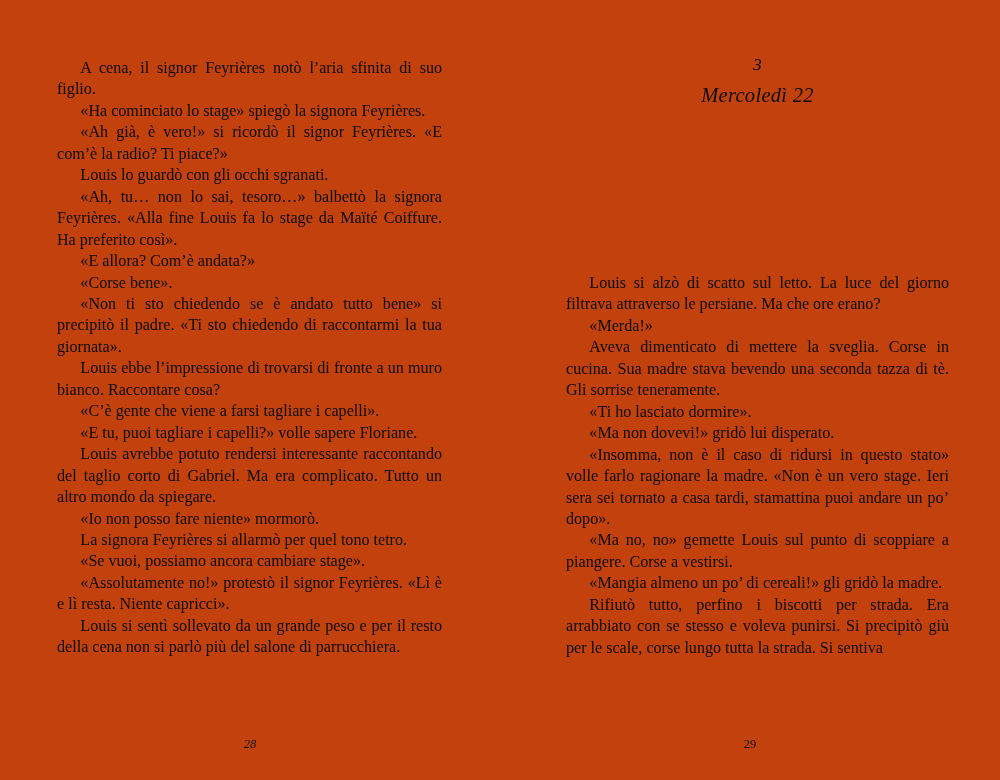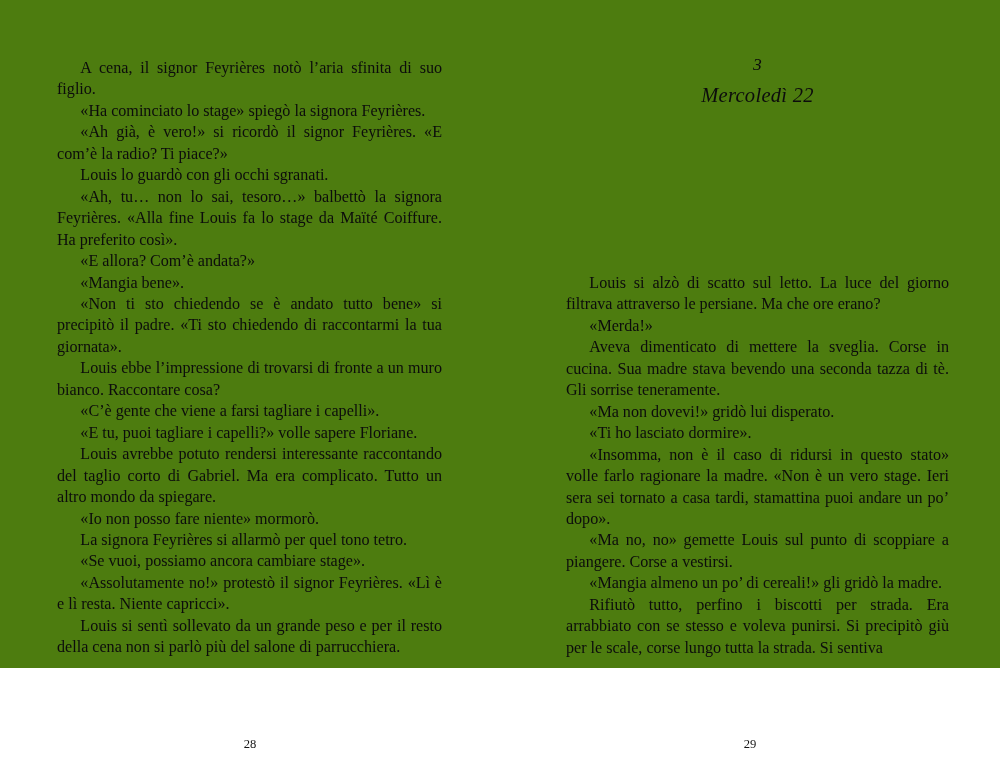--- a/index.html
+++ b/index.html
@@ -11,22 +11,22 @@
     width: 1000px;
     height: 780px;
     overflow: hidden;
     font-family: "Liberation Serif", "DejaVu Serif", serif;
     color: #0c0c0c;
     -webkit-font-smoothing: antialiased;
   }
   .spread {
     position: relative;
     width: 1000px;
-    height: 668px;
-    background: #4d7c0f;
+    height: 780px;
+    background: #c2410c;
   }
   .page {
     position: absolute;
     top: 0;
     height: 780px;
     box-sizing: border-box;
   }
   .page-left  { left: 0;   width: 500px; }
   .page-right { left: 500px; width: 500px; }
 
@@ -77,38 +77,38 @@
   }
 
   .folio {
     position: absolute;
     bottom: 28px;
     font-size: 12.6px;
     line-height: 16px;
     text-align: center;
     color: #141414;
   }
-  .page-left .folio  { left: 0; width: 500px; transform: translateX(0px); }
+  .page-left .folio  { left: 0; width: 500px; transform: translateX(0px); font-style: italic; }
   .page-left .folio  { left: 190px; width: 120px; }
   .page-right .folio { left: 190px; width: 120px; margin-top: 34px; }
 </style>
 </head>
 <body>
 
 <div class="spread">
 
   <div class="page page-left">
     <div class="textblock">
       <p class="para">A cena, il signor Feyrières notò l’aria sfinita di suo figlio.</p>
       <p class="para">«Ha cominciato lo stage» spiegò la signora Feyrières.</p>
       <p class="para">«Ah già, è vero!» si ricordò il signor Feyrières. «E com’è la radio? Ti piace?»</p>
       <p class="para">Louis lo guardò con gli occhi sgranati.</p>
       <p class="para"><span>«Ah, tu… non lo sai, tesoro…» balbettò la signora Feyrières. «Alla fine Louis fa lo stage da </span><span class="it">Maïté Coiffure</span><span>. Ha preferito così».</span></p>
       <p class="para">«E allora? Com’è andata?»</p>
-      <p class="para">«Mangia bene».</p>
+      <p class="para">«Corse bene».</p>
       <p class="para">«Non ti sto chiedendo se è andato tutto bene» si precipitò il padre. «Ti sto chiedendo di raccontarmi la tua giornata».</p>
       <p class="para">Louis ebbe l’impressione di trovarsi di fronte a un muro bianco. Raccontare cosa?</p>
       <p class="para">«C’è gente che viene a farsi tagliare i capelli».</p>
       <p class="para">«E tu, puoi tagliare i capelli?» volle sapere Floriane.</p>
       <p class="para">Louis avrebbe potuto rendersi interessante raccontando del taglio corto di Gabriel. Ma era complicato. Tutto un altro mondo da spiegare.</p>
       <p class="para">«Io non posso fare niente» mormorò.</p>
       <p class="para">La signora Feyrières si allarmò per quel tono tetro.</p>
       <p class="para">«Se vuoi, possiamo ancora cambiare stage».</p>
       <p class="para">«Assolutamente no!» protestò il signor Feyrières. «Lì è e lì resta. Niente capricci».</p>
       <p class="para">Louis si sentì sollevato da un grande peso e per il resto della cena non si parlò più del salone di parrucchiera.</p>
@@ -118,22 +118,22 @@
 
   <div class="page page-right">
     <div class="chapter-head">
       <div class="chapter-num">3</div>
       <div class="chapter-title">Mercoledì 22</div>
     </div>
     <div class="textblock">
       <p class="para">Louis si alzò di scatto sul letto. La luce del giorno filtrava attraverso le persiane. Ma che ore erano?</p>
       <p class="para">«Merda!»</p>
       <p class="para">Aveva dimenticato di mettere la sveglia. Corse in cucina. Sua madre stava bevendo una seconda tazza di tè. Gli sorrise teneramente.</p>
+      <p class="para">«Ti ho lasciato dormire».</p>
       <p class="para">«Ma non dovevi!» gridò lui disperato.</p>
-      <p class="para">«Ti ho lasciato dormire».</p>
       <p class="para">«Insomma, non è il caso di ridursi in questo stato» volle farlo ragionare la madre. «Non è un vero stage. Ieri sera sei tornato a casa tardi, stamattina puoi andare un po’ dopo».</p>
       <p class="para">«Ma no, no» gemette Louis sul punto di scoppiare a piangere. Corse a vestirsi.</p>
       <p class="para">«Mangia almeno un po’ di cereali!» gli gridò la madre.</p>
       <p class="para">Rifiutò tutto, perfino i biscotti per strada. Era arrabbiato con se stesso e voleva punirsi. Si precipitò giù per le scale, corse lungo tutta la strada. Si sentiva</p>
     </div>
     <div class="folio">29</div>
   </div>
 
 </div>
 

